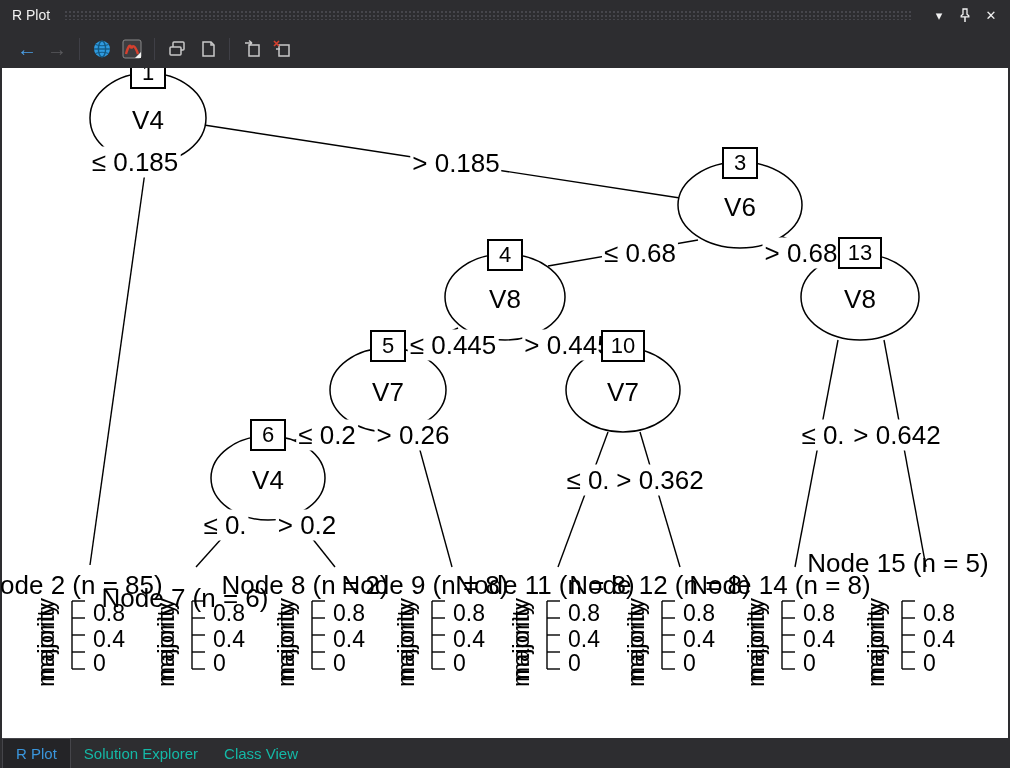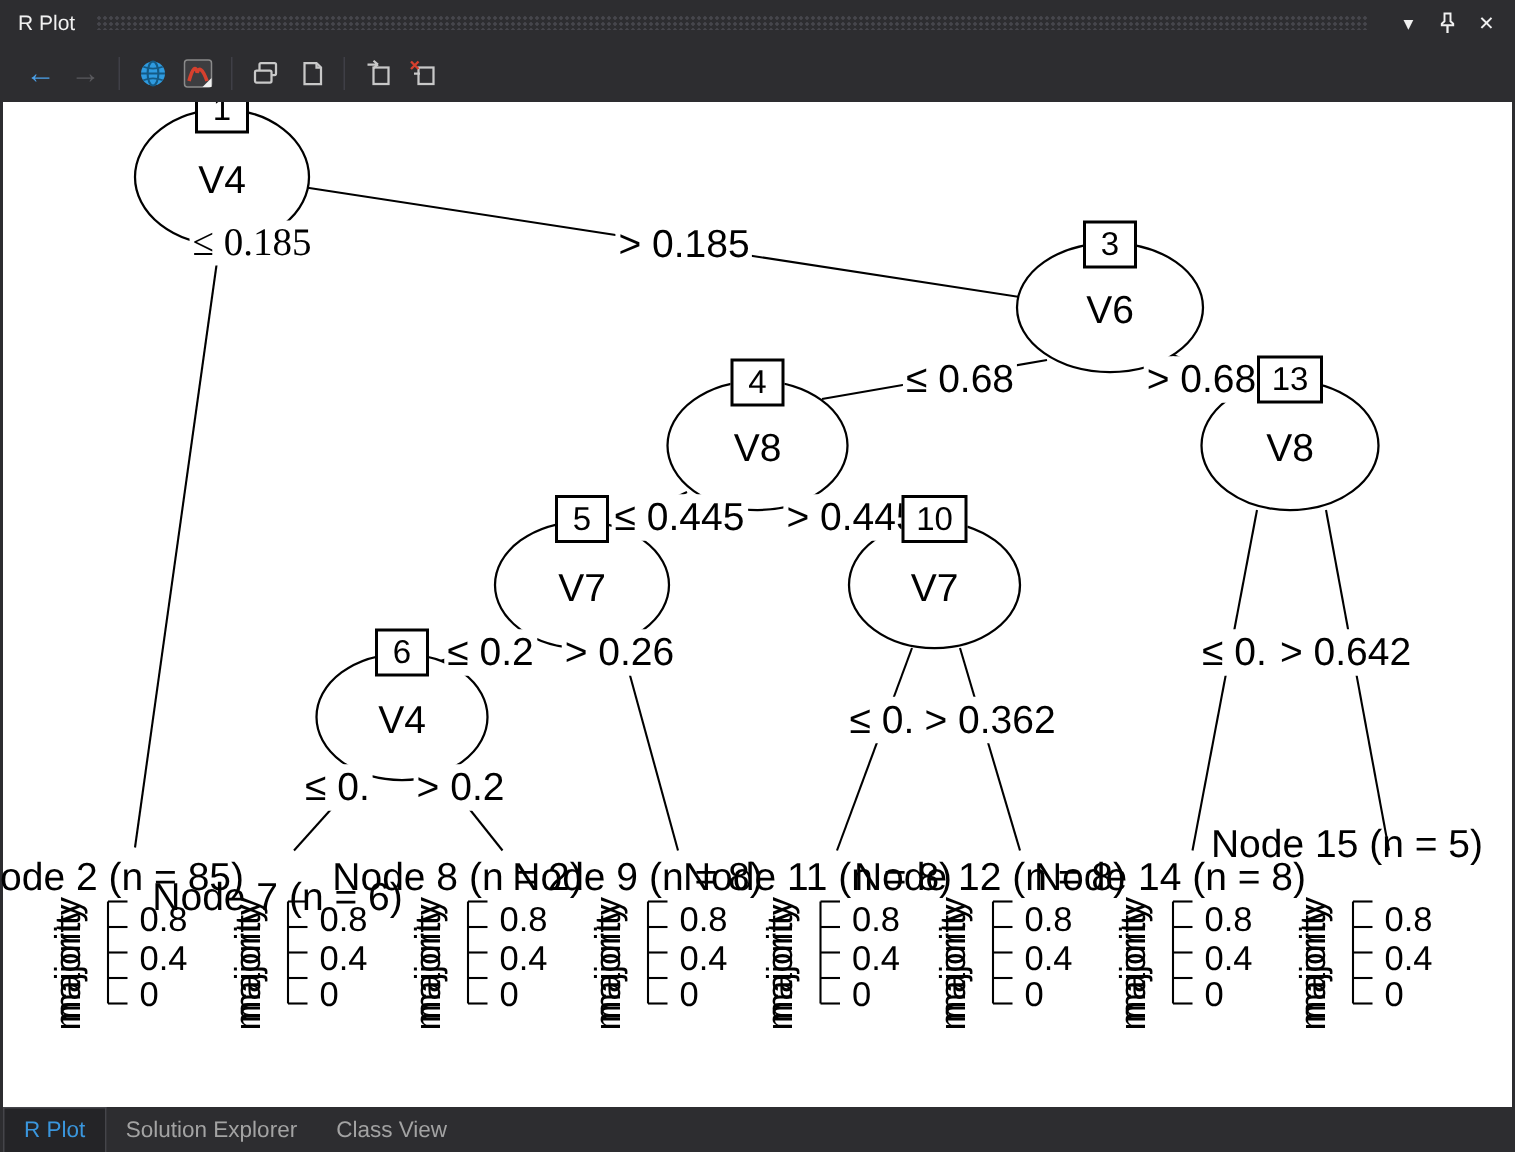--- a/index.html
+++ b/index.html
@@ -31,21 +31,21 @@
   .num{position:absolute;transform:translate(0,-50%);font-size:23px;white-space:nowrap;}
   .idbox{position:absolute;transform:translate(-50%,-50%);background:#fff;border:2px solid #000;
          font-size:22px;display:flex;align-items:center;justify-content:center;}
   .rot{position:absolute;transform:translate(-50%,-50%) rotate(-90deg);font-size:24px;
        white-space:nowrap;}
   .rot span{display:inline-block;}
   .rot .copy2{position:absolute;left:5px;top:0;}
   
   .tabbar{height:30px;display:flex;align-items:stretch;background:#2d2d30;font-size:15px;
           padding-left:2px;}
-  .tab{display:flex;align-items:center;padding:0 13px;color:#a3a3a3;white-space:nowrap;}
+  .tab{display:flex;align-items:center;padding:0 13px;color:#14b8a6;white-space:nowrap;}
   .tab.active{background:#242427;border:1px solid #45454a;border-bottom:none;color:#3a96dd;}
 </style>
 </head>
 <body>
 
 <div class="window">
 
   <div class="titlebar">
     <span class="title">R Plot</span>
     <div class="grip"></div>
@@ -177,21 +177,21 @@
         <line x1="782" y1="584" x2="795" y2="584" stroke="#000" stroke-width="1.4"></line>
         <line x1="782" y1="601" x2="795" y2="601" stroke="#000" stroke-width="1.4"></line>
         <line x1="902" y1="533" x2="902" y2="601" stroke="#000" stroke-width="1.4"></line>
         <line x1="902" y1="533" x2="915" y2="533" stroke="#000" stroke-width="1.4"></line>
         <line x1="902" y1="550" x2="915" y2="550" stroke="#000" stroke-width="1.4"></line>
         <line x1="902" y1="567" x2="915" y2="567" stroke="#000" stroke-width="1.4"></line>
         <line x1="902" y1="584" x2="915" y2="584" stroke="#000" stroke-width="1.4"></line>
         <line x1="902" y1="601" x2="915" y2="601" stroke="#000" stroke-width="1.4"></line>
       </svg>
     <div id="plot-layer">
-        <div class="lbl split" style="left: 168px; top: 94px; font-family: Liberation Serif, serif;">≤ 0.185</div>
+        <div class="lbl split" style="left: 135px; top: 94px;">≤ 0.185</div>
         <div class="lbl split" style="left: 456px; top: 95px;">&gt; 0.185</div>
         <div class="lbl split" style="left: 640px; top: 185px;">≤ 0.68</div>
         <div class="lbl split" style="left: 801px; top: 185px;">&gt; 0.68</div>
         <div class="lbl split" style="left: 453px; top: 277px;">≤ 0.445</div>
         <div class="lbl split" style="left: 568px; top: 277px;">&gt; 0.445</div>
         <div class="lbl split" style="left: 327px; top: 367px;">≤ 0.2</div>
         <div class="lbl split" style="left: 413px; top: 367px;">&gt; 0.26</div>
         <div class="lbl split" style="left: 225px; top: 457px;">≤ 0.</div>
         <div class="lbl split" style="left: 307px; top: 457px;">&gt; 0.2</div>
         <div class="lbl split" style="left: 588px; top: 412px;">≤ 0.</div>

